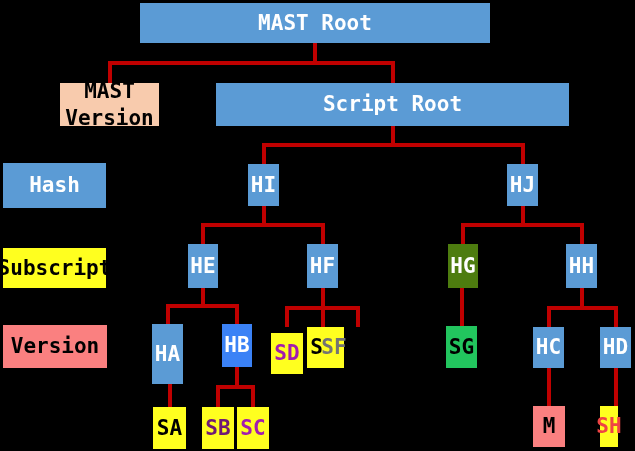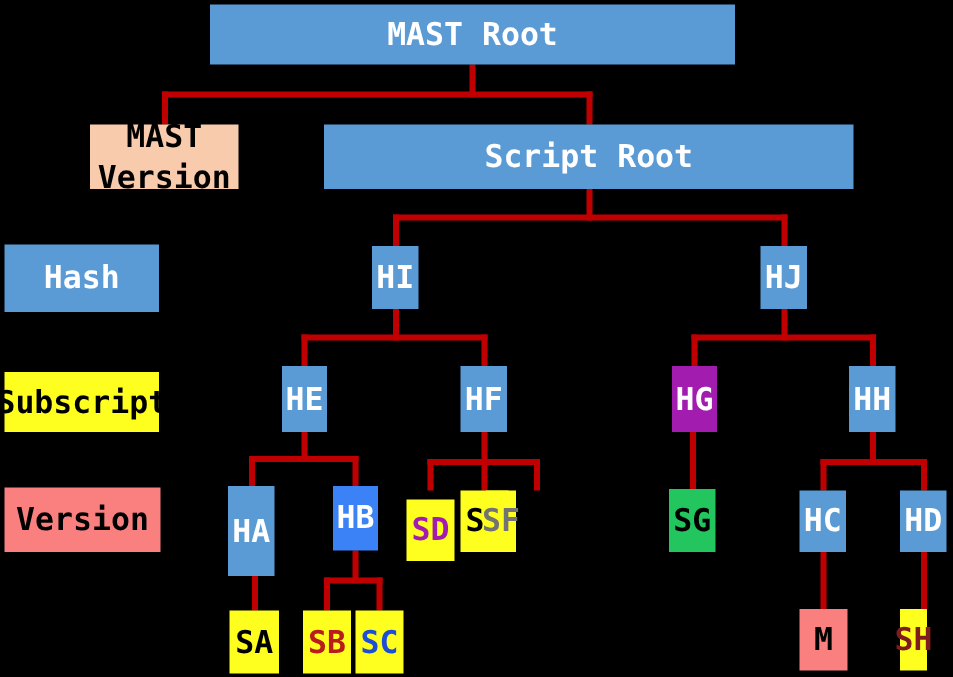--- a/index.html
+++ b/index.html
@@ -76,32 +76,32 @@
     </div>
   <div id="nodes-layer">
       <div class="node" style="left: 140px; top: 3px; width: 350px; height: 40px; background: rgb(91, 155, 213); color: rgb(255, 255, 255);">MAST Root</div>
       <div class="node" style="left: 60px; top: 83px; width: 99px; height: 43px; background: rgb(248, 203, 173); color: rgb(0, 0, 0);">MAST
 Version</div>
       <div class="node" style="left: 216px; top: 83px; width: 353px; height: 43px; background: rgb(91, 155, 213); color: rgb(255, 255, 255);">Script Root</div>
       <div class="node" style="left: 248px; top: 164px; width: 31px; height: 42px; background: rgb(91, 155, 213); color: rgb(255, 255, 255);">HI</div>
       <div class="node" style="left: 507px; top: 164px; width: 31px; height: 42px; background: rgb(91, 155, 213); color: rgb(255, 255, 255);">HJ</div>
       <div class="node" style="left: 188px; top: 244px; width: 30px; height: 44px; background: rgb(91, 155, 213); color: rgb(255, 255, 255);">HE</div>
       <div class="node" style="left: 307px; top: 244px; width: 31px; height: 44px; background: rgb(91, 155, 213); color: rgb(255, 255, 255);">HF</div>
-      <div class="node" style="left: 448px; top: 244px; width: 30px; height: 44px; background: #a21caf; color: rgb(255, 255, 255);">HG</div>
+      <div class="node" style="left: 448px; top: 244px; width: 30px; height: 44px; background: #4d7c0f; color: rgb(255, 255, 255);">HG</div>
       <div class="node" style="left: 566px; top: 244px; width: 31px; height: 44px; background: rgb(91, 155, 213); color: rgb(255, 255, 255);">HH</div>
       <div class="node" style="left: 152px; top: 324px; width: 31px; height: 60px; background: rgb(91, 155, 213); color: rgb(255, 255, 255);">HA</div>
       <div class="node" style="left: 222px; top: 324px; width: 30px; height: 43px; background: #3b82f6; color: rgb(255, 255, 255);">HB</div>
       <div class="node" style="left: 271px; top: 333px; width: 32px; height: 41px; background: rgb(255, 255, 31); color: #a21caf;">SD</div>
       <div class="node" style="left: 307px; top: 327px; width: 32px; height: 41px; background: rgb(255, 255, 31); color: rgb(0, 0, 0);">SE</div>
       <div class="node" style="left: 324px; top: 327px; width: 20px; height: 41px; background: rgb(255, 255, 31); color: #737373;">SF</div>
       <div class="node" style="left: 446px; top: 326px; width: 31px; height: 42px; background: #22c55e; color: rgb(0, 0, 0);">SG</div>
       <div class="node" style="left: 533px; top: 327px; width: 31px; height: 41px; background: rgb(91, 155, 213); color: rgb(255, 255, 255);">HC</div>
       <div class="node" style="left: 600px; top: 327px; width: 31px; height: 41px; background: rgb(91, 155, 213); color: rgb(255, 255, 255);">HD</div>
       <div class="node" style="left: 153px; top: 407px; width: 33px; height: 42px; background: rgb(255, 255, 31); color: rgb(0, 0, 0);">SA</div>
-      <div class="node" style="left: 202px; top: 407px; width: 32px; height: 42px; background: rgb(255, 255, 31); color: #b91c1c;">SB</div>
-      <div class="node" style="left: 237px; top: 407px; width: 32px; height: 42px; background: rgb(255, 255, 31); color: #1d4ed8;">SC</div>
+      <div class="node" style="left: 202px; top: 407px; width: 32px; height: 42px; background: rgb(255, 255, 31); color: #701a75;">SB</div>
+      <div class="node" style="left: 237px; top: 407px; width: 32px; height: 42px; background: rgb(255, 255, 31); color: #a21caf;">SC</div>
       <div class="node" style="left: 533px; top: 406px; width: 32px; height: 41px; background: rgb(250, 128, 128); color: rgb(0, 0, 0);">M</div>
-      <div class="node" style="left: 600px; top: 406px; width: 18px; height: 41px; background: rgb(255, 255, 31); color: #7f1d1d;">SH</div>
+      <div class="node" style="left: 600px; top: 406px; width: 18px; height: 41px; background: rgb(255, 255, 31); color: #ef4444;">SH</div>
       <div class="node" style="left: 3px; top: 163px; width: 103px; height: 45px; background: rgb(91, 155, 213); color: rgb(255, 255, 255);">Hash</div>
       <div class="node" style="left: 3px; top: 248px; width: 103px; height: 40px; background: rgb(255, 255, 31); color: rgb(0, 0, 0);">Subscript</div>
       <div class="node" style="left: 3px; top: 325px; width: 104px; height: 43px; background: rgb(250, 128, 128); color: rgb(0, 0, 0);">Version</div>
     </div>
 </div>
 
 </body></html>

